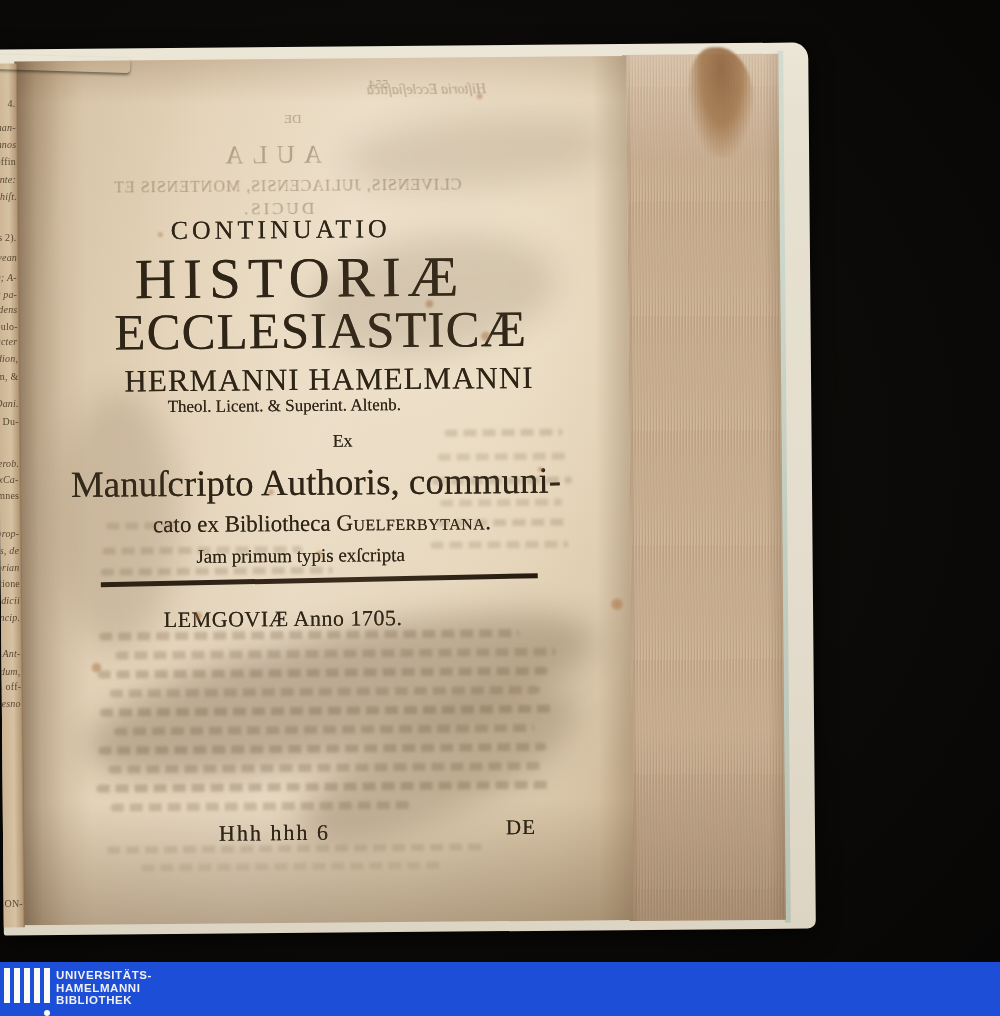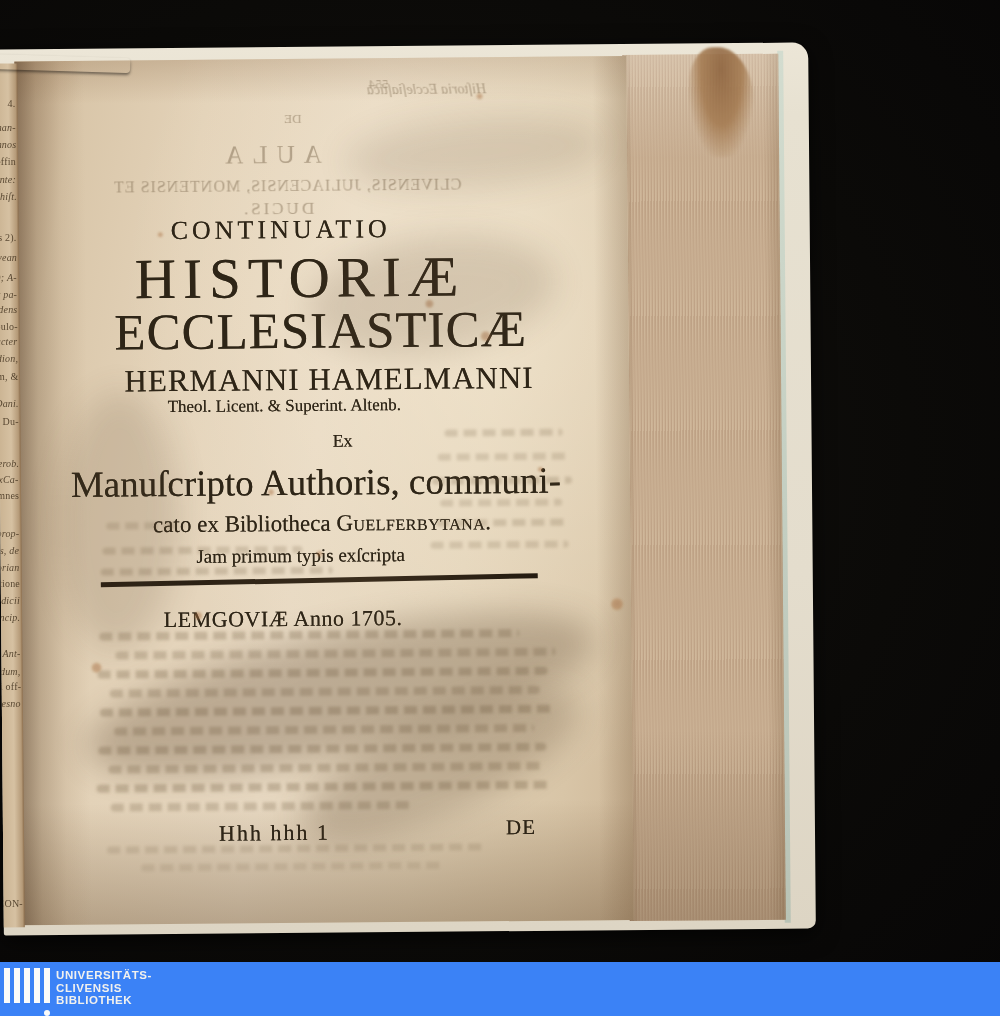--- a/index.html
+++ b/index.html
@@ -41,21 +41,21 @@
   
   .pline{position:absolute;left:0;width:100%;text-align:center;color:#2e2517;white-space:nowrap;}
   .ink{text-shadow:0 0 .6px rgba(46,37,23,.8);}
   .ghost{position:absolute;left:0;width:100%;text-align:center;color:#7d6a50;white-space:nowrap;
     transform:scaleX(-1);filter:blur(.7px);opacity:.5;}
   .rule{position:absolute;background:linear-gradient(90deg,#241b10,#3a2d1d 60%,#241b10);transform:rotate(-.7deg);}
   .smudge{position:absolute;border-radius:4px;filter:blur(1.4px);}
   .fox{position:absolute;border-radius:50%;filter:blur(1px);}
   .wrinkle{position:absolute;border-radius:50%;filter:blur(16px);}
   
-  #footer{position:absolute;left:0;top:962px;width:1000px;height:54px;background:#3b82f6;}
+  #footer{position:absolute;left:0;top:962px;width:1000px;height:54px;background:#1d4ed8;}
   #logo-bars{position:absolute;left:4px;top:6px;width:50px;height:46px;}
   #logo-bars .bar{position:absolute;top:0;width:6px;height:35px;background:#fbfbf9;}
   #logo-bars .dot{position:absolute;width:6px;height:6px;border-radius:50%;background:#fbfbf9;left:40px;top:42px;}
   #footer-text{position:absolute;left:56px;top:7px;font-family:"Liberation Sans","DejaVu Sans",sans-serif;
     font-weight:bold;font-size:11.5px;line-height:12.5px;letter-spacing:.6px;color:#f2f1ee;}
 </style>
 </head>
 <body>
 
 <div id="book">
@@ -79,21 +79,21 @@
     <div class="pline ink" style="top:186px;font-size:57px;letter-spacing:7px;transform:translateX(-22px);">HISTORIÆ</div>
     <div class="pline ink" style="top:243px;font-size:51px;letter-spacing:1px;transform:translateX(-2px);">ECCLESIASTICÆ</div>
     <div class="pline ink" style="top:303px;font-size:31px;letter-spacing:1px;transform:translateX(6px);">HERMANNI HAMELMANNI</div>
     <div class="pline ink" style="top:337px;font-size:17px;transform:translateX(-39px);">Theol. Licent. &amp; Superint. Altenb.</div>
     <div class="pline ink" style="top:372px;font-size:18px;transform:translateX(19px);">Ex</div>
     <div class="pline ink" style="top:402px;font-size:37px;transform:translateX(-8px);">Manuſcripto Authoris, communi-</div>
     <div class="pline ink" style="top:452px;font-size:23px;transform:translateX(-2px);"><span>cato ex Bibliotheca </span><span style="font-variant:small-caps;letter-spacing:.5px;">Guelferbytana.</span></div>
     <div class="pline ink" style="top:486px;font-size:19px;transform:translateX(-24px);">Jam primum typis exſcripta</div>
     <div class="rule" style="left:82px;top:519px;width:437px;height:4.5px;"></div>
     <div class="pline ink" style="top:547px;font-size:22px;letter-spacing:.5px;transform:translateX(-42px);">LEMGOVIÆ Anno 1705.</div>
-    <div class="pline ink" style="top:761px;font-size:22px;text-align:left;left:198px;width:auto;letter-spacing:2px;">Hhh hhh 1</div>
+    <div class="pline ink" style="top:761px;font-size:22px;text-align:left;left:198px;width:auto;letter-spacing:2px;">Hhh hhh 6</div>
     <div class="pline ink" style="top:758px;font-size:21px;text-align:left;left:485px;width:auto;letter-spacing:1px;">DE</div>
     <div id="smudges">
         <div class="smudge" style="left: 427px; top: 372px; width: 118px; height: 7px; opacity: 0.2; background: repeating-linear-gradient(90deg, rgb(110, 90, 62) 0px, rgb(110, 90, 62) 13px, rgba(0, 0, 0, 0) 13px, rgba(0, 0, 0, 0) 19px);"></div>
         <div class="smudge" style="left: 420px; top: 396px; width: 132px; height: 7px; opacity: 0.18; background: repeating-linear-gradient(90deg, rgb(110, 90, 62) 0px, rgb(110, 90, 62) 13px, rgba(0, 0, 0, 0) 13px, rgba(0, 0, 0, 0) 19px);"></div>
         <div class="smudge" style="left: 414px; top: 420px; width: 140px; height: 7px; opacity: 0.22; background: repeating-linear-gradient(90deg, rgb(110, 90, 62) 0px, rgb(110, 90, 62) 13px, rgba(0, 0, 0, 0) 13px, rgba(0, 0, 0, 0) 19px);"></div>
         <div class="smudge" style="left: 422px; top: 442px; width: 122px; height: 7px; opacity: 0.18; background: repeating-linear-gradient(90deg, rgb(110, 90, 62) 0px, rgb(110, 90, 62) 13px, rgba(0, 0, 0, 0) 13px, rgba(0, 0, 0, 0) 19px);"></div>
         <div class="smudge" style="left: 418px; top: 462px; width: 130px; height: 7px; opacity: 0.2; background: repeating-linear-gradient(90deg, rgb(110, 90, 62) 0px, rgb(110, 90, 62) 13px, rgba(0, 0, 0, 0) 13px, rgba(0, 0, 0, 0) 19px);"></div>
         <div class="smudge" style="left: 412px; top: 484px; width: 138px; height: 7px; opacity: 0.18; background: repeating-linear-gradient(90deg, rgb(110, 90, 62) 0px, rgb(110, 90, 62) 13px, rgba(0, 0, 0, 0) 13px, rgba(0, 0, 0, 0) 19px);"></div>
         <div class="smudge" style="left: 88px; top: 462px; width: 78px; height: 7px; opacity: 0.18; background: repeating-linear-gradient(90deg, rgb(110, 90, 62) 0px, rgb(110, 90, 62) 13px, rgba(0, 0, 0, 0) 13px, rgba(0, 0, 0, 0) 19px);"></div>
         <div class="smudge" style="left: 84px; top: 487px; width: 200px; height: 7px; opacity: 0.2; background: repeating-linear-gradient(90deg, rgb(110, 90, 62) 0px, rgb(110, 90, 62) 13px, rgba(0, 0, 0, 0) 13px, rgba(0, 0, 0, 0) 19px);"></div>
@@ -172,16 +172,16 @@
   <div id="logo-bars">
       <div class="bar" style="left: 0px;"></div>
       <div class="bar" style="left: 10px;"></div>
       <div class="bar" style="left: 20px;"></div>
       <div class="bar" style="left: 30px;"></div>
       <div class="bar" style="left: 40px;"></div>
       <div class="dot"></div>
     </div>
   <div id="footer-text">
       <div>UNIVERSITÄTS-</div>
-      <div>CLIVENSIS</div>
+      <div>HAMELMANNI</div>
       <div>BIBLIOTHEK</div>
     </div>
 </div>
 
 </body></html>

